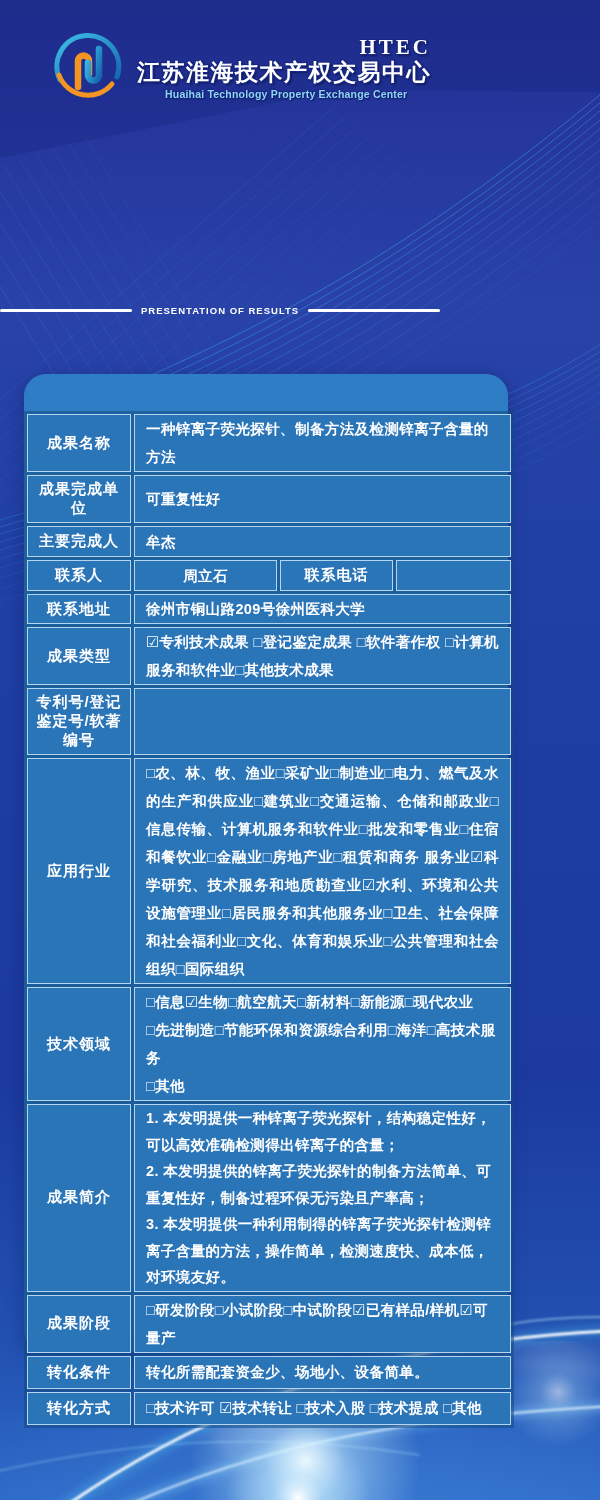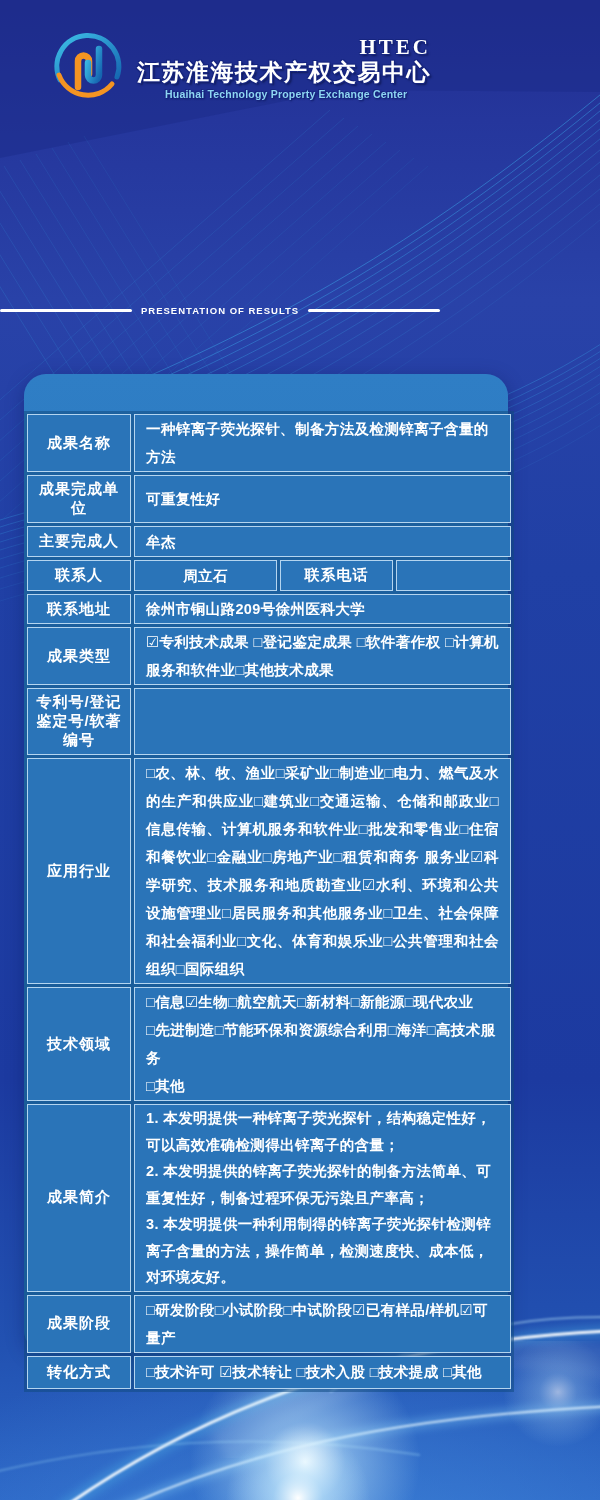--- a/index.html
+++ b/index.html
@@ -232,19 +232,23 @@
       <td class="lbl">成果简介</td>
       <td class="val brief" colspan="3">1. 本发明提供一种锌离子荧光探针，结构稳定性好，可以高效准确检测得出锌离子的含量；
 2. 本发明提供的锌离子荧光探针的制备方法简单、可重复性好，制备过程环保无污染且产率高；
 3. 本发明提供一种利用制得的锌离子荧光探针检测锌离子含量的方法，操作简单，检测速度快、成本低，对环境友好。</td>
     </tr>
     <tr class="h31">
       <td class="lbl">成果阶段</td>
       <td class="val" colspan="3">□研发阶段□小试阶段□中试阶段☑已有样品/样机☑可量产</td>
     </tr>
     <tr class="h33">
+      <td class="lbl">转化条件</td>
+      <td class="val" colspan="3">转化所需配套资金少、场地小、设备简单。</td>
+    </tr>
+    <tr class="h33">
       <td class="lbl">转化方式</td>
       <td class="val" colspan="3">□技术许可 ☑技术转让 □技术入股 □技术提成 □其他</td>
     </tr>
 
   </tbody>
     </table>
 </div>
 
 </body></html>

